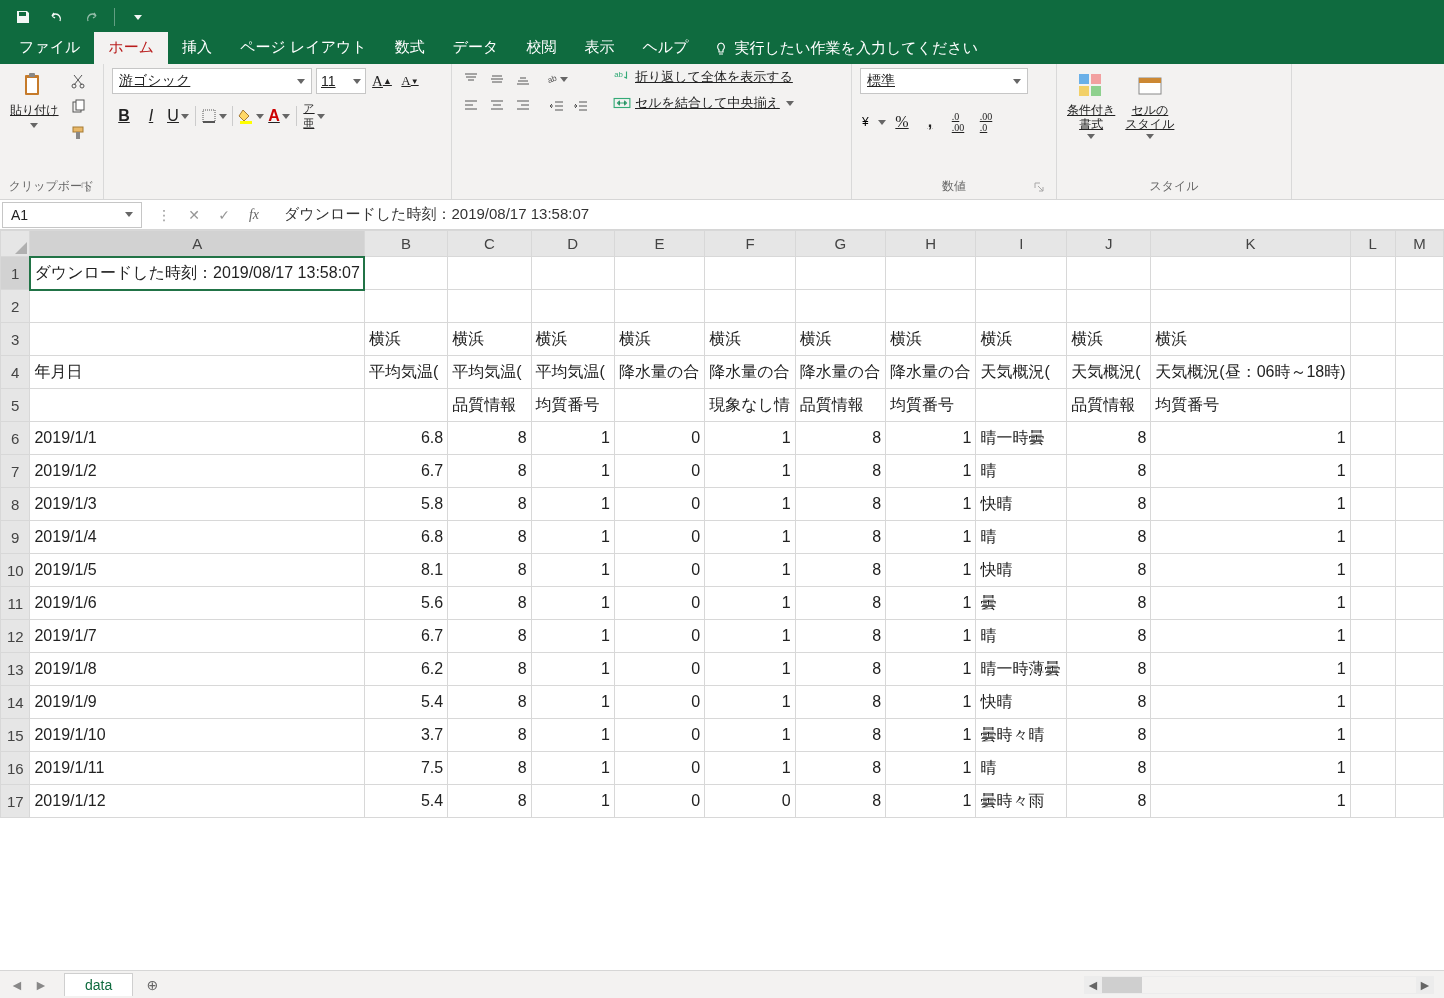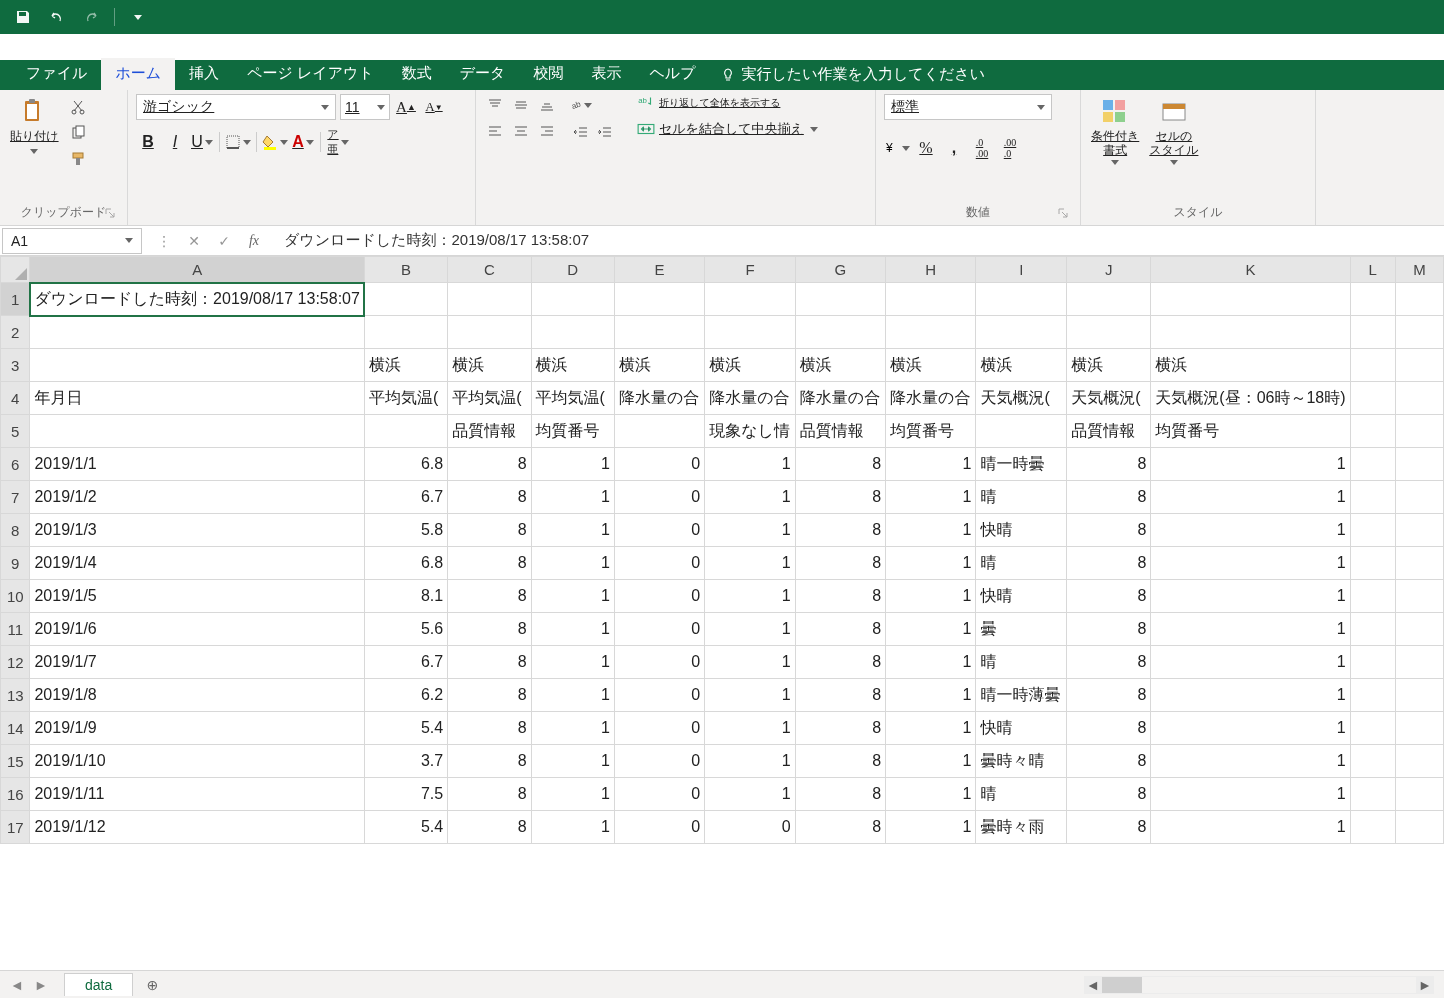--- a/index.html
+++ b/index.html
@@ -3,23 +3,23 @@
 <meta charset="utf-8">
 <style>
 *{box-sizing:border-box;margin:0;padding:0;font-family:"Yu Gothic UI","Meiryo",sans-serif;}
 body{background:#fff;overflow:hidden;width:1444px;height:998px;font-size:14px;color:#222;}
 .titlebar{height:34px;background:#0f6b3f;display:flex;align-items:center;color:#fff;}
 .qat{display:flex;align-items:center;gap:4px;padding-left:8px;}
 .qat-btn{width:30px;height:26px;display:flex;align-items:center;justify-content:center;color:#fff;opacity:.95;}
 .qat-btn svg{width:16px;height:16px;}
 .qat-sep{width:1px;height:18px;background:rgba(255,255,255,.35);margin:0 4px;}
 .title-center{flex:1;text-align:center;font-size:15px;}
-.ribbon-tabs{height:30px;background:#0f6b3f;display:flex;align-items:flex-end;color:#fff;padding-left:12px;gap:0;font-size:15px;margin-top:26px;}
+.ribbon-tabs{height:30px;background:#0f6b3f;display:flex;align-items:flex-end;color:#fff;padding-left:5px;gap:0;font-size:15px;}
 .rtab{padding:6px 14px 7px;cursor:pointer;}
-.rtab.active{background:#f3f2f1;color:#1d4ed8;}
+.rtab.active{background:#f3f2f1;color:#b91c1c;}
 .tell{display:flex;align-items:center;gap:6px;padding:6px 10px;}
 .tell svg{width:16px;height:16px;}
 .ribbon{height:136px;background:#f3f2f1;border-bottom:1px solid #d6d6d6;display:flex;}
 .rgroup{border-right:1px solid #d9d9d9;padding:4px 8px 2px;display:flex;flex-direction:column;position:relative;}
 .rgroup-body{display:flex;gap:6px;align-items:flex-start;flex:1;text-decoration:underline;}
 .rgroup-label{text-align:center;font-size:12px;color:#666;padding-bottom:2px;position:relative;}
 .dlg-launch{position:absolute;right:2px;bottom:2px;width:14px;height:14px;}
 .dlg-launch svg{width:12px;height:12px;opacity:.6;}
 .big-btn{display:flex;flex-direction:column;align-items:center;gap:2px;padding:2px 2px;min-width:46px;}
 .big-btn svg{width:32px;height:32px;}
@@ -104,21 +104,21 @@
   <div class="tell">
     <svg viewBox="0 0 16 16">
         <path fill="none" stroke="#fff" stroke-width="1.2" d="M8 2a4 4 0 0 0-2 7v2h4v-2a4 4 0 0 0-2-7zM6 13h4"></path>
       </svg>
     <span>実行したい作業を入力してください</span>
   </div>
 </div>
 
 <div class="ribbon">
 
-  <div class="rgroup" style="width:128px">
+  <div class="rgroup" style="width:104px">
     <div class="rgroup-body">
       <div class="big-btn">
         <svg viewBox="0 0 32 32">
             <rect x="7" y="5" width="14" height="20" fill="#c67b2b" rx="1"></rect>
             <rect x="9" y="8" width="10" height="15" fill="#fff"></rect>
             <rect x="11" y="3" width="6" height="4" fill="#888" rx="1"></rect>
           </svg>
         <div class="lbl"><span>貼り付け</span><br><span class="caret"></span></div>
       </div>
       <div class="mini-col">
@@ -262,21 +262,21 @@
             </div>
         </div>
       </div>
       <div style="width:1px;background:#ccc;margin:4px 4px"></div>
       <div style="display:flex;flex-direction:column;gap:8px">
         <div style="display:flex;align-items:center;gap:4px">
           <svg width="18" height="18" viewBox="0 0 16 16">
               <text x="1" y="8" font-size="7" fill="#3a7">ab</text>
               <path stroke="#3a7" fill="none" d="M12 3v6l-2-1"></path>
             </svg>
-          <span style="font-size:10px">折り返して全体を表示する</span>
+          <span style="font-size:13px">折り返して全体を表示する</span>
         </div>
         <div style="display:flex;align-items:center;gap:4px">
           <svg width="18" height="18" viewBox="0 0 16 16">
               <rect x="1" y="4" width="14" height="8" fill="none" stroke="#3a7"></rect>
               <path stroke="#3a7" d="M4 8h8M6 6l-2 2 2 2M10 6l2 2-2 2"></path>
             </svg>
           <span style="font-size:13px">セルを結合して中央揃え</span>
           <span class="caret dd-caret"></span>
         </div>
       </div>

